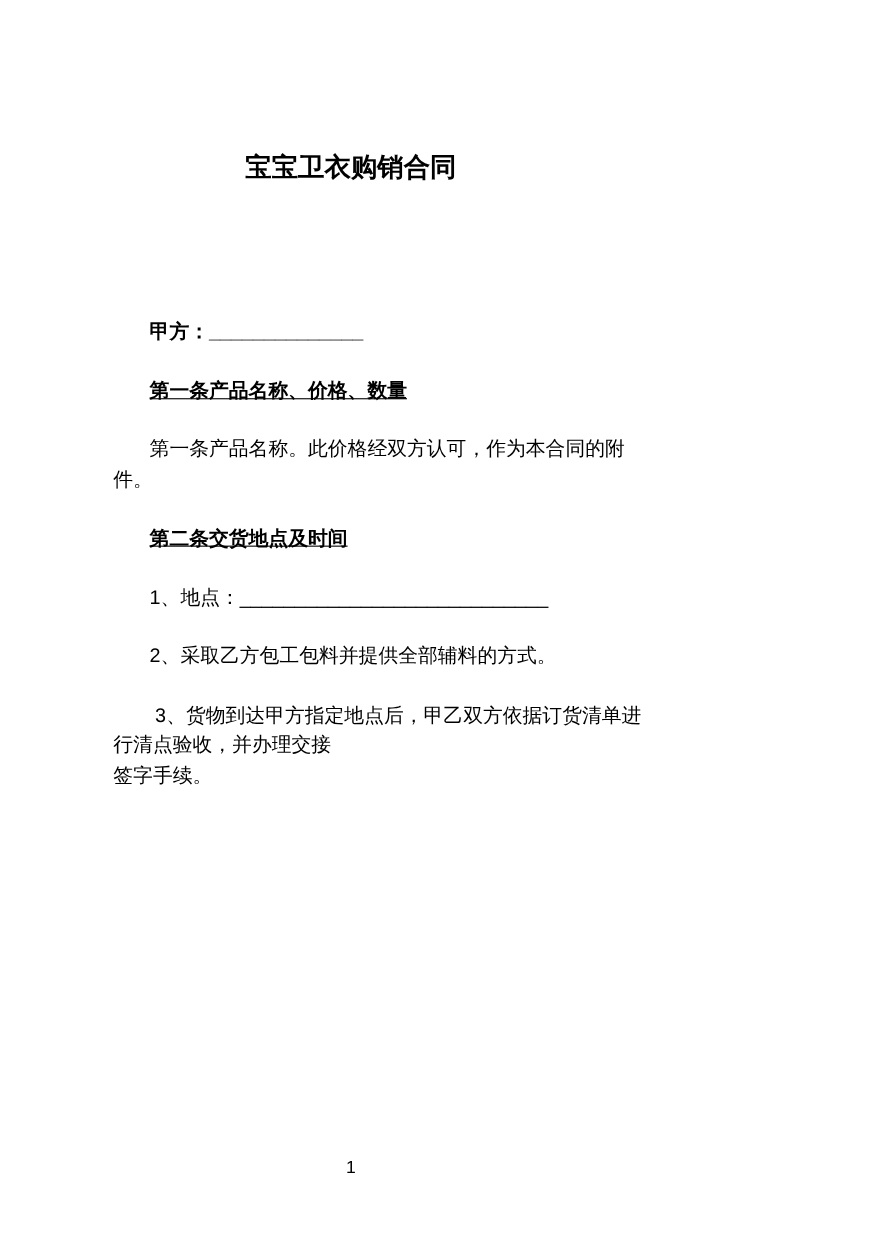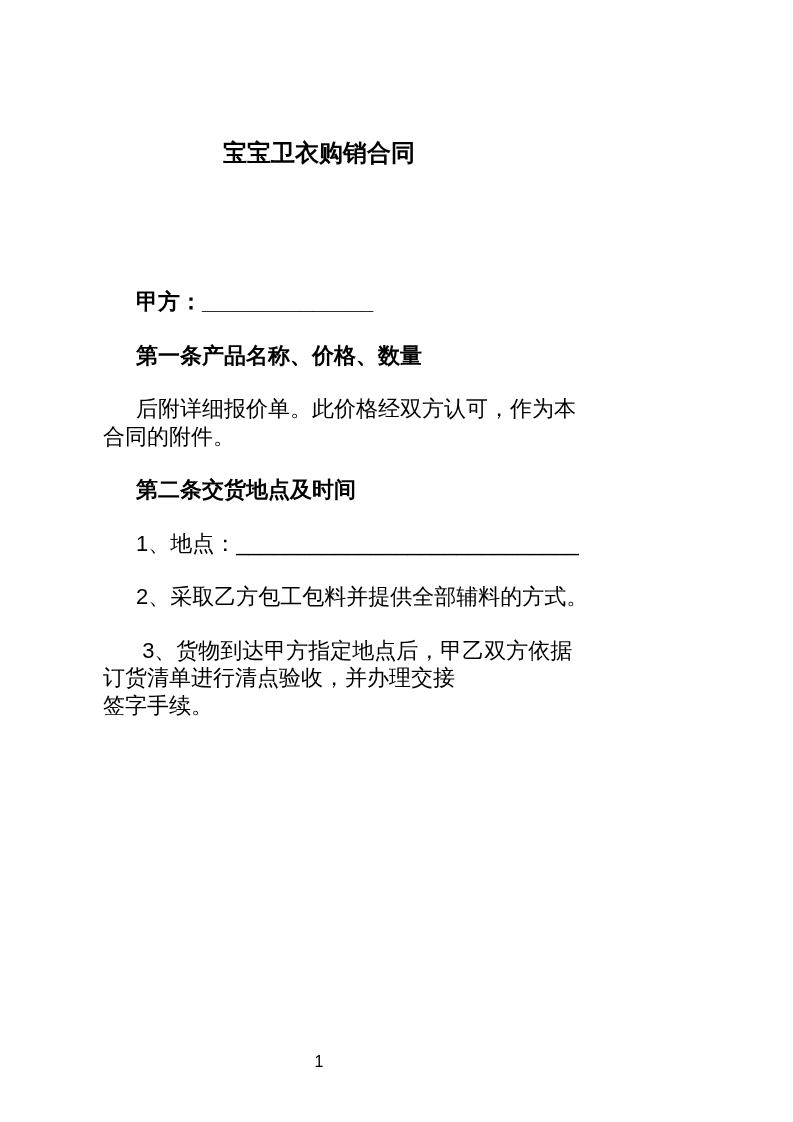--- a/index.html
+++ b/index.html
@@ -20,49 +20,49 @@
   }
   .doc-title {
     font-size: 24px;
     font-weight: bold;
     line-height: 33px;
     text-align: center;
     margin: 0 -45px 119px -103px;
     letter-spacing: 0;
   }
   .para {
-    font-size: 22px;
+    font-size: 18px;
     line-height: 27.5px;
     margin: 16px 0 26px 0;
     text-indent: 33px;
     white-space: pre-wrap;
     word-break: break-all;
   }
-  .para.heading { font-weight: bold; }
+  .para.heading { font-weight: bold; text-decoration: underline; }
   .para.party   { font-weight: bold; }
   .page-number {
     position: absolute;
     left: 0;
     top: 1052px;
     width: 100%;
     text-align: center;
     font-size: 16px;
     line-height: 20px;
   }
 </style>
 </head>
 <body>
 
 <div class="page">
   <h1 class="doc-title">宝宝卫衣购销合同</h1>
 
   <div class="paragraphs">
       <p class="para party">甲方：______________</p>
       <p class="para heading">第一条产品名称、价格、数量</p>
-      <p class="para body">后附详细报价单。此价格经双方认可，作为本合同的附件。</p>
+      <p class="para body">第一条产品名称。此价格经双方认可，作为本合同的附件。</p>
       <p class="para heading">第二条交货地点及时间</p>
       <p class="para body">1、地点：____________________________</p>
       <p class="para body">2、采取乙方包工包料并提供全部辅料的方式。</p>
       <p class="para body"> 3、货物到达甲方指定地点后，甲乙双方依据订货清单进行清点验收，并办理交接
 签字手续。</p>
     </div>
 
   <div class="page-number">1</div>
 </div>
 

